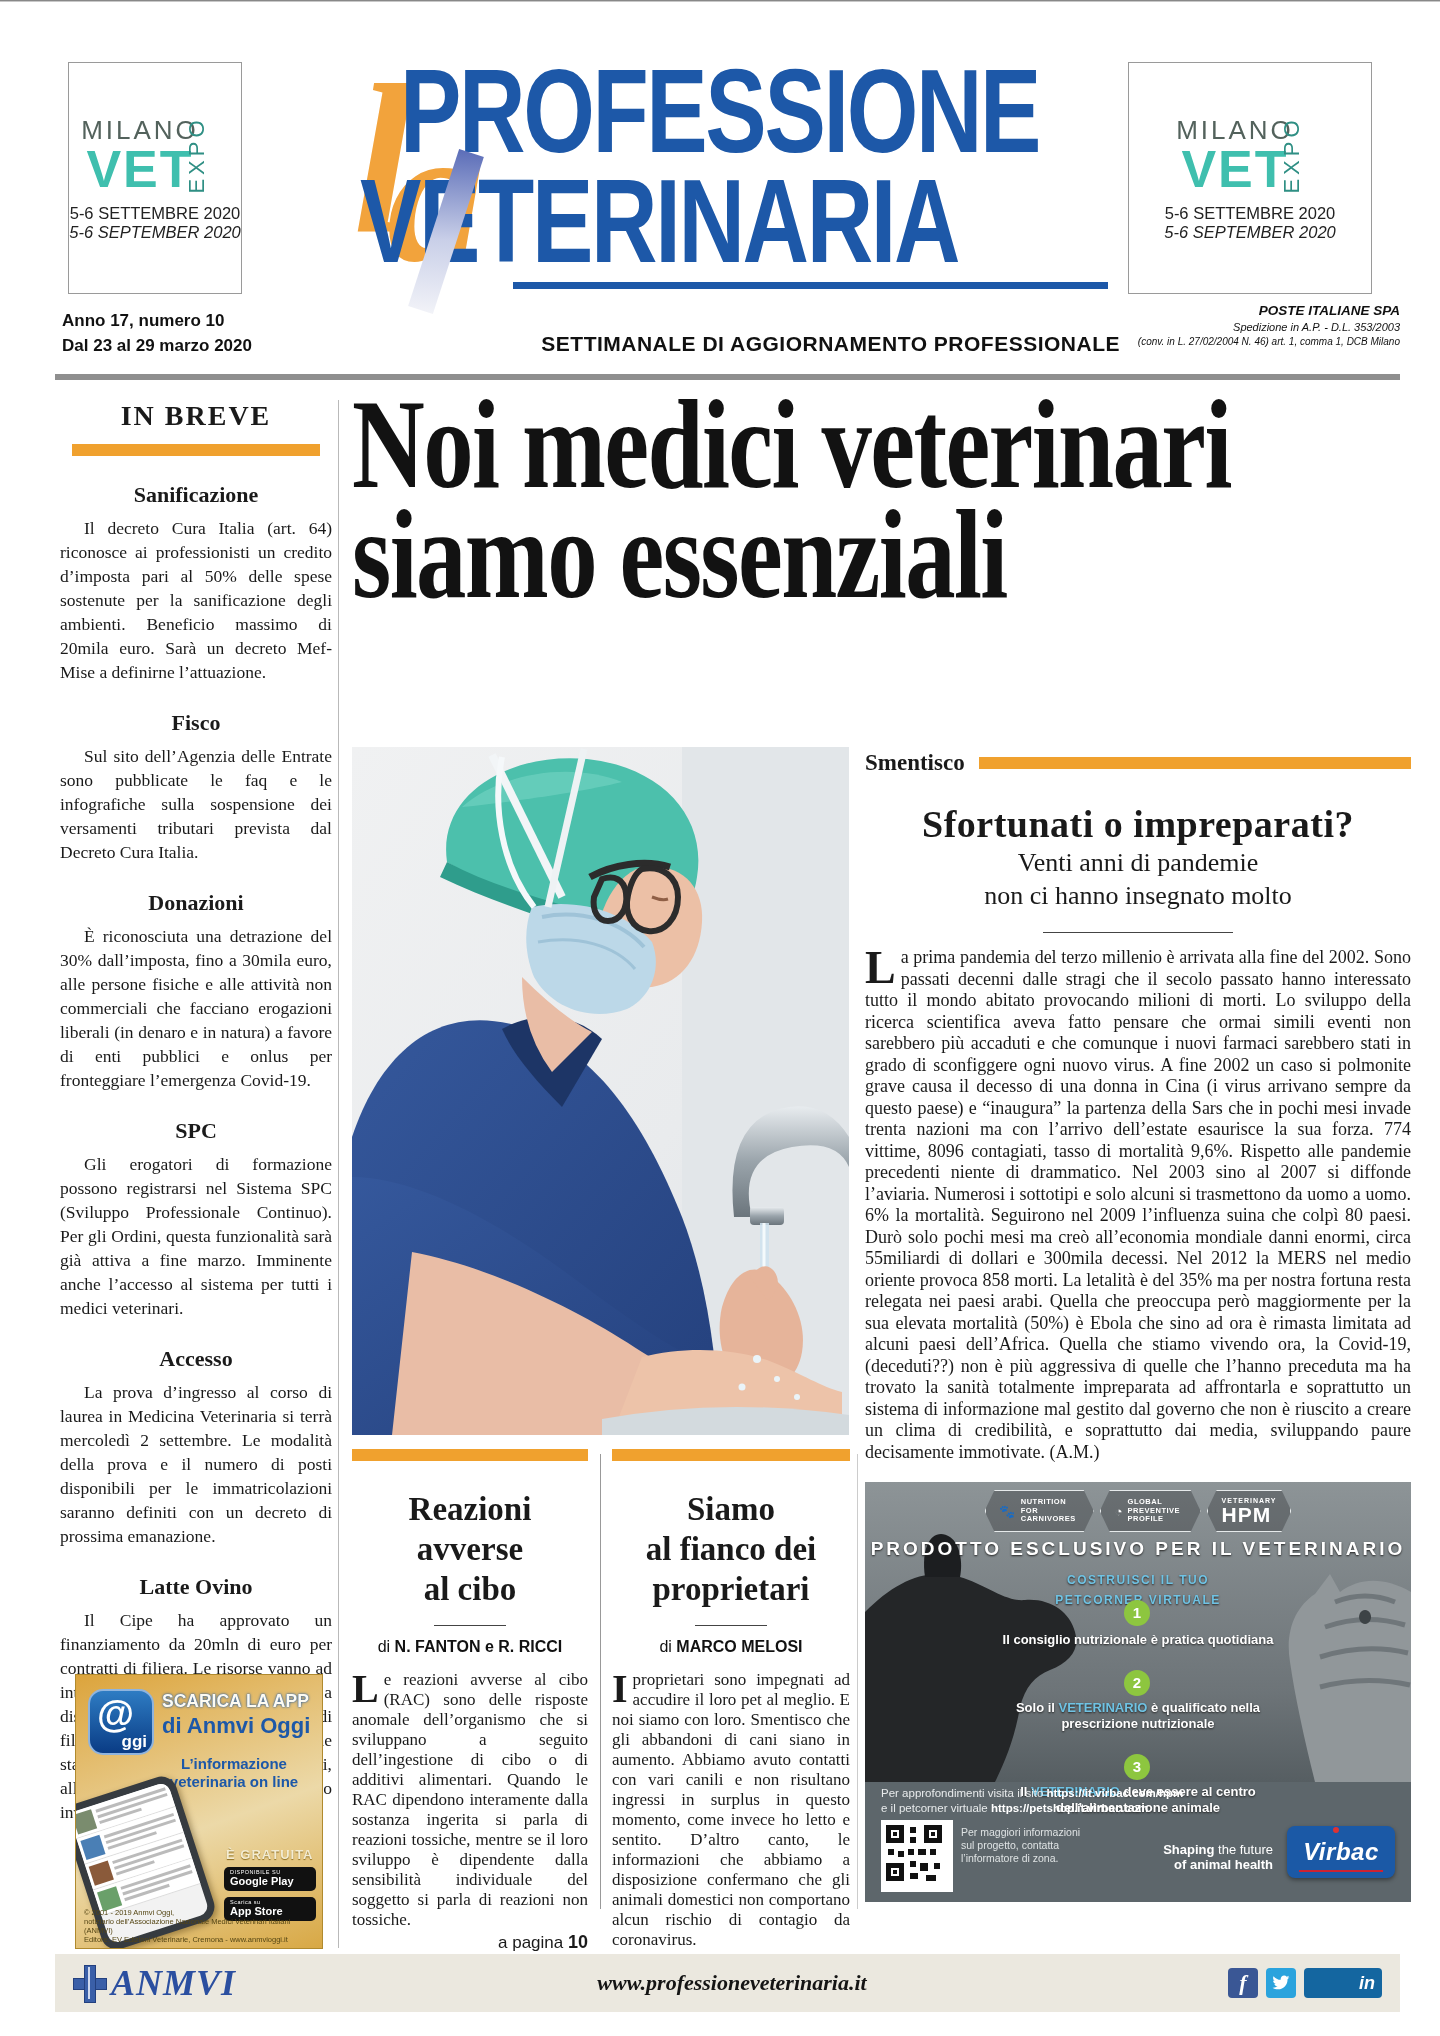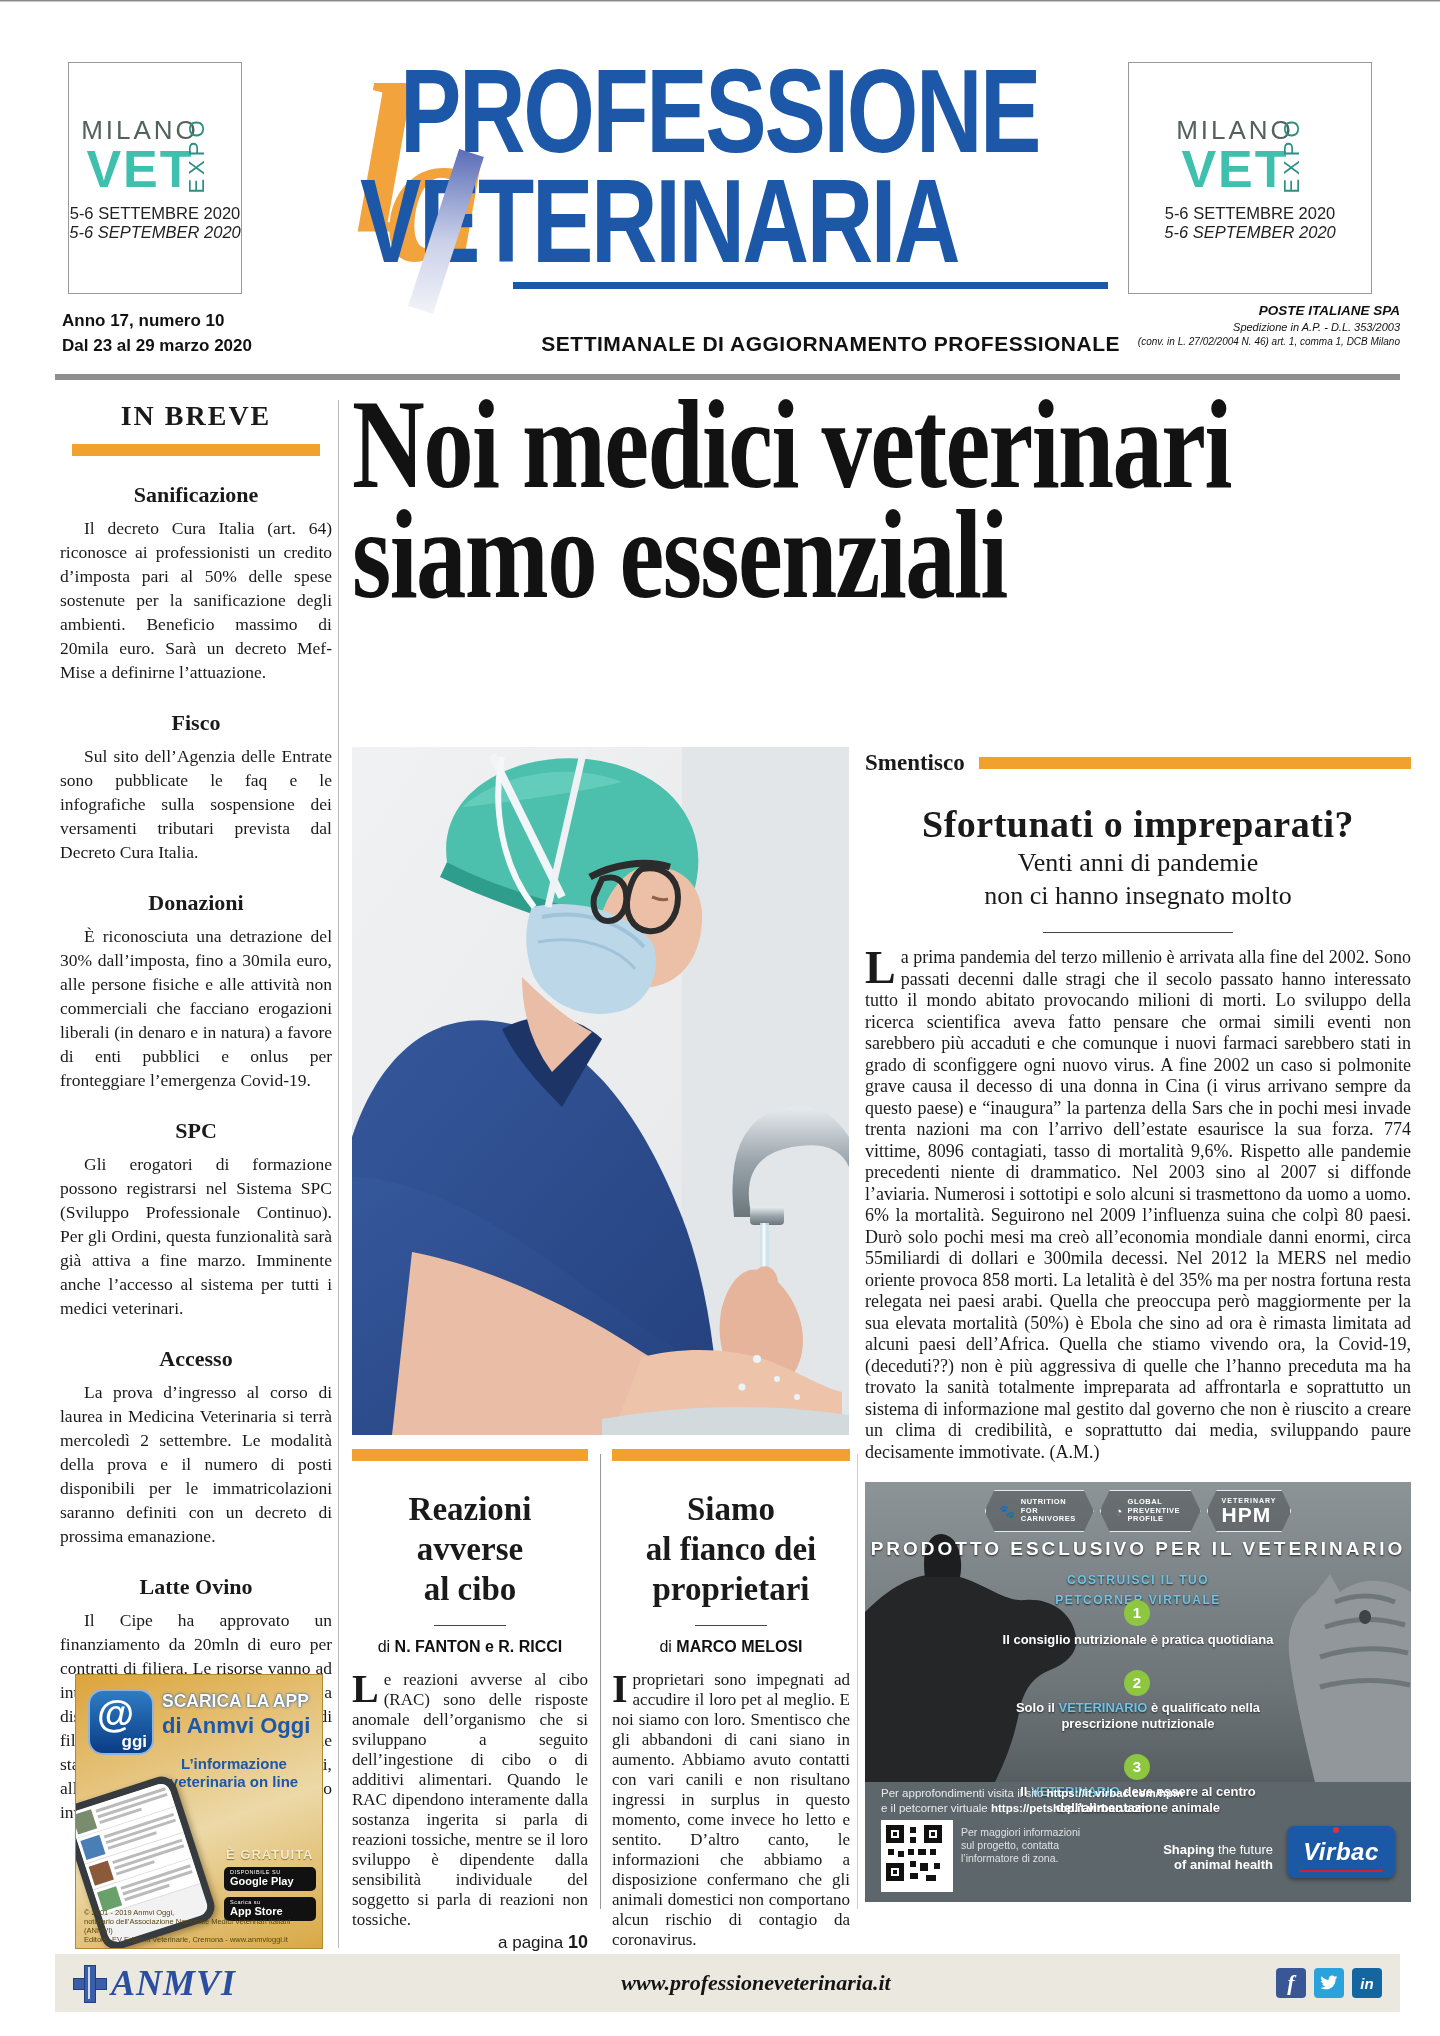--- a/index.html
+++ b/index.html
@@ -170,21 +170,21 @@
   #anmvi-cross .h{position:absolute;left:0;top:13px;width:32px;height:10px;background:#3a5fa8;border:1px solid #23407e;}
   #anmvi-cross .v{position:absolute;left:11px;top:0;width:10px;height:36px;background:#3a5fa8;border:1px solid #23407e;}
   #anmvi-cross .s{position:absolute;left:15px;top:2px;width:2px;height:32px;background:#cfd9ef;}
   #anmvi-text{font-weight:bold;font-size:36px;color:#2b4fa0;letter-spacing:1px;}
   #footer-url{font-weight:bold;font-size:22px;color:#141414;}
   #socials{display:flex;gap:8px;}
   .soc{width:30px;height:30px;border-radius:4px;display:flex;align-items:center;justify-content:center;
        color:#fff;font-weight:bold;font-family:"Liberation Serif",serif;}
   #soc-fb{background:#3a5795;font-size:22px;}
   #soc-tw{background:#2aa3dd;}
-  #soc-li{background:#1466a0;font-family:"Liberation Sans",sans-serif;font-size:15px;}
+  #soc-li{background:#1466a0;font-family:"Liberation Sans",sans-serif;font-size:18px;padding-left:48px;}
 </style>
 </head>
 <body>
 
 <div id="page">
 
   <div class="expo-box" id="expo-left">
     <div class="expo-inner">
       <div class="expo-milano">MILANO</div>
       <div class="expo-vet">VET</div>

